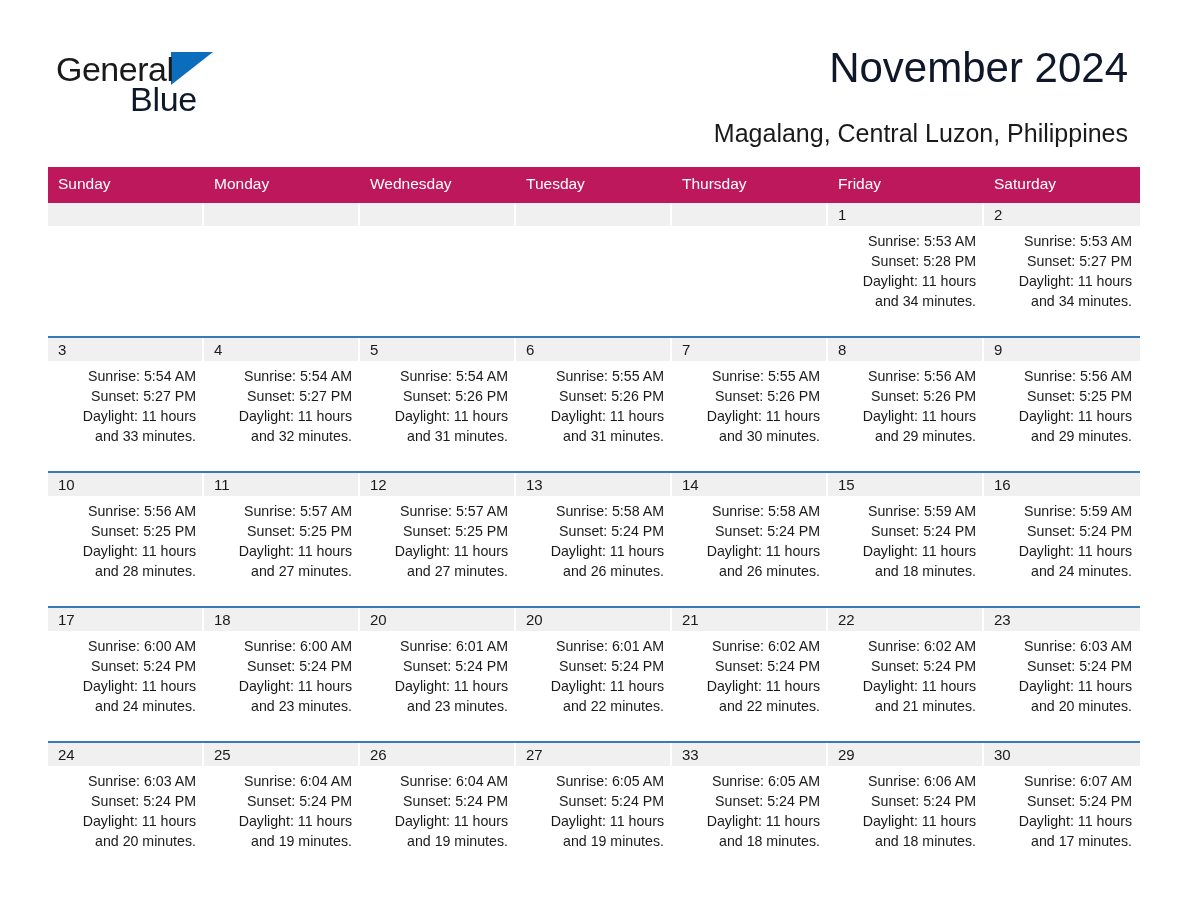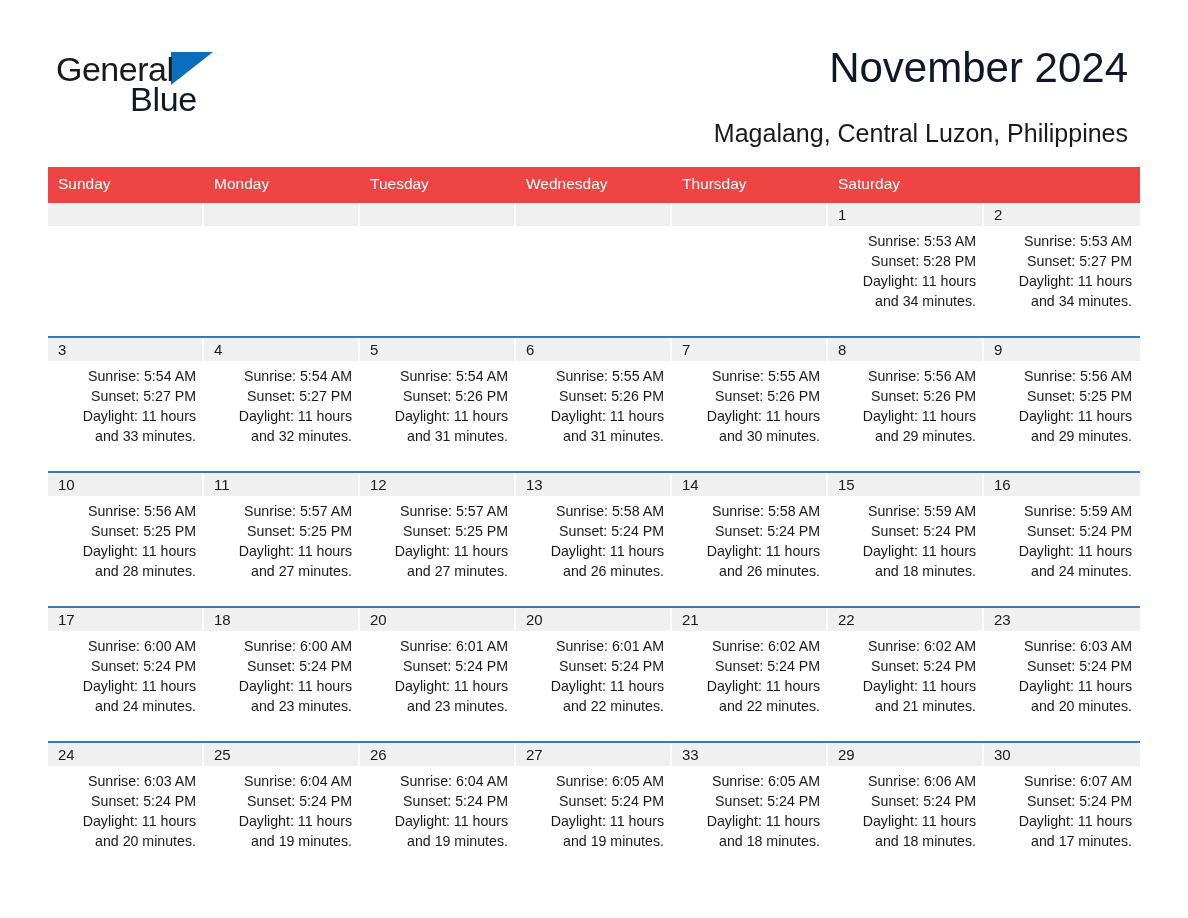--- a/index.html
+++ b/index.html
@@ -83,21 +83,21 @@
 
   
   .calendar {
     margin: 19px 48px 0 48px;
     width: 1092px;
     box-sizing: border-box;
   }
   .weekdays {
     display: grid;
     grid-template-columns: repeat(7, 1fr);
-    background: #ef4444;
+    background: #be185d;
   }
   .weekday {
     color: #ffffff;
     font-size: 15.5px;
     padding: 8px 0 9px 10px;
     box-sizing: border-box;
     line-height: 1.2;
   }
 
   .week {
@@ -150,23 +150,24 @@
     <div class="titles">
       <div class="month-title">November 2024</div>
       <div class="location">Magalang, Central Luzon, Philippines</div>
     </div>
   </div>
 
   <div class="calendar">
     <div class="weekdays">
         <div class="weekday">Sunday</div>
         <div class="weekday">Monday</div>
+        <div class="weekday">Wednesday</div>
         <div class="weekday">Tuesday</div>
-        <div class="weekday">Wednesday</div>
         <div class="weekday">Thursday</div>
+        <div class="weekday">Friday</div>
         <div class="weekday">Saturday</div>
       </div>
     <div id="weeks-container">
         <div class="week first">
           <div class="day-cell empty">
             <div class="day-num-band"></div>
           </div>
           <div class="day-cell empty">
             <div class="day-num-band"></div>
           </div>

